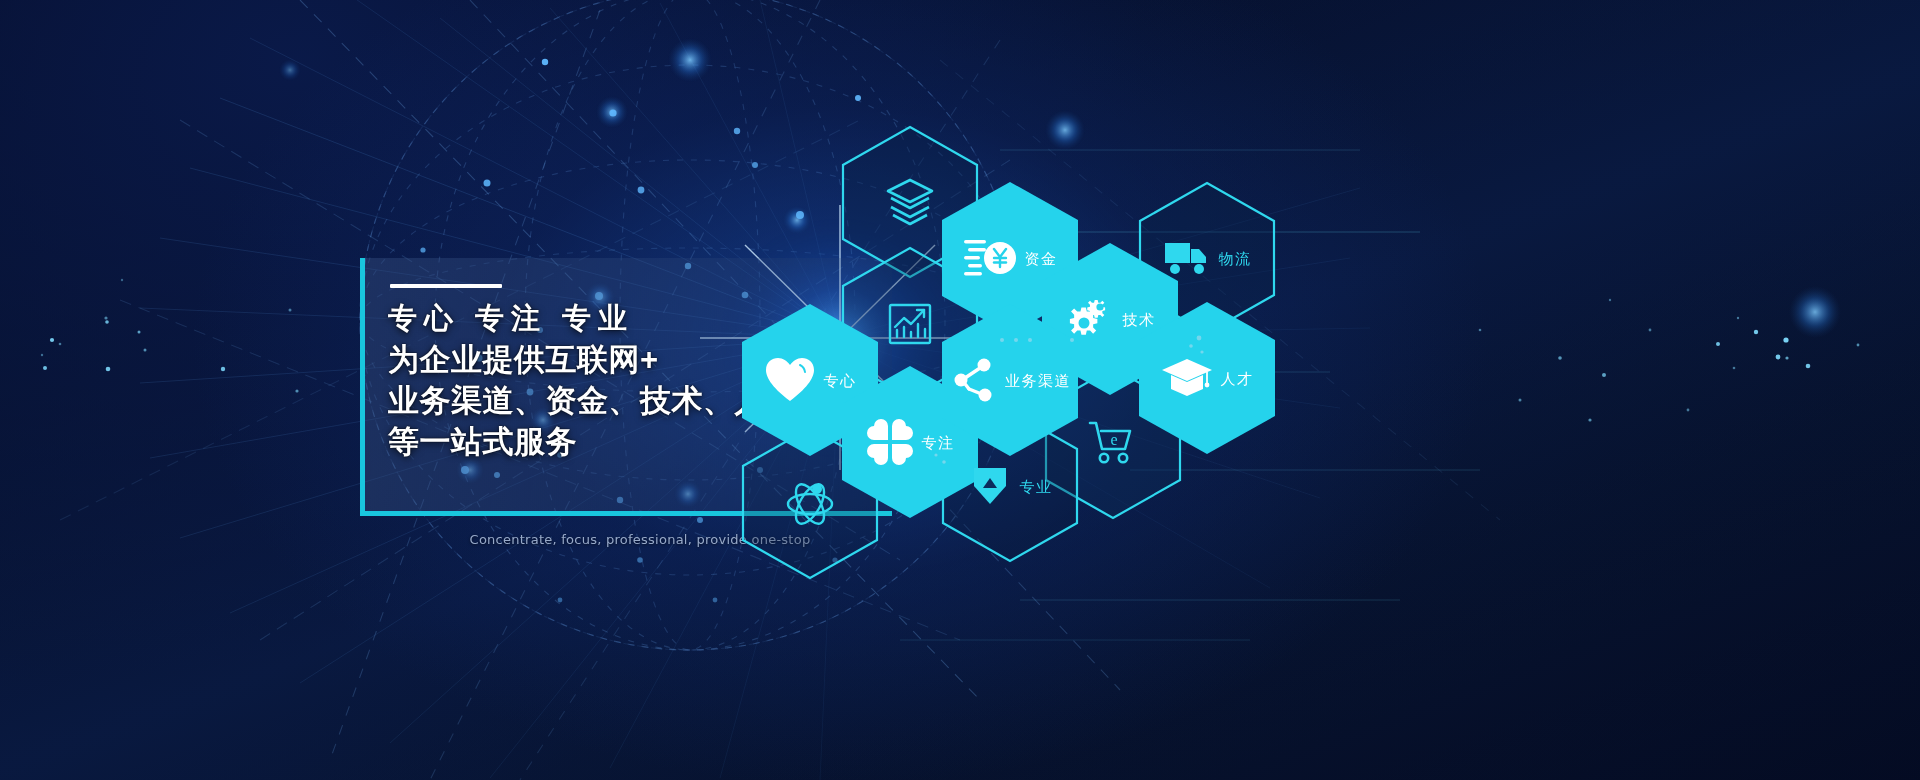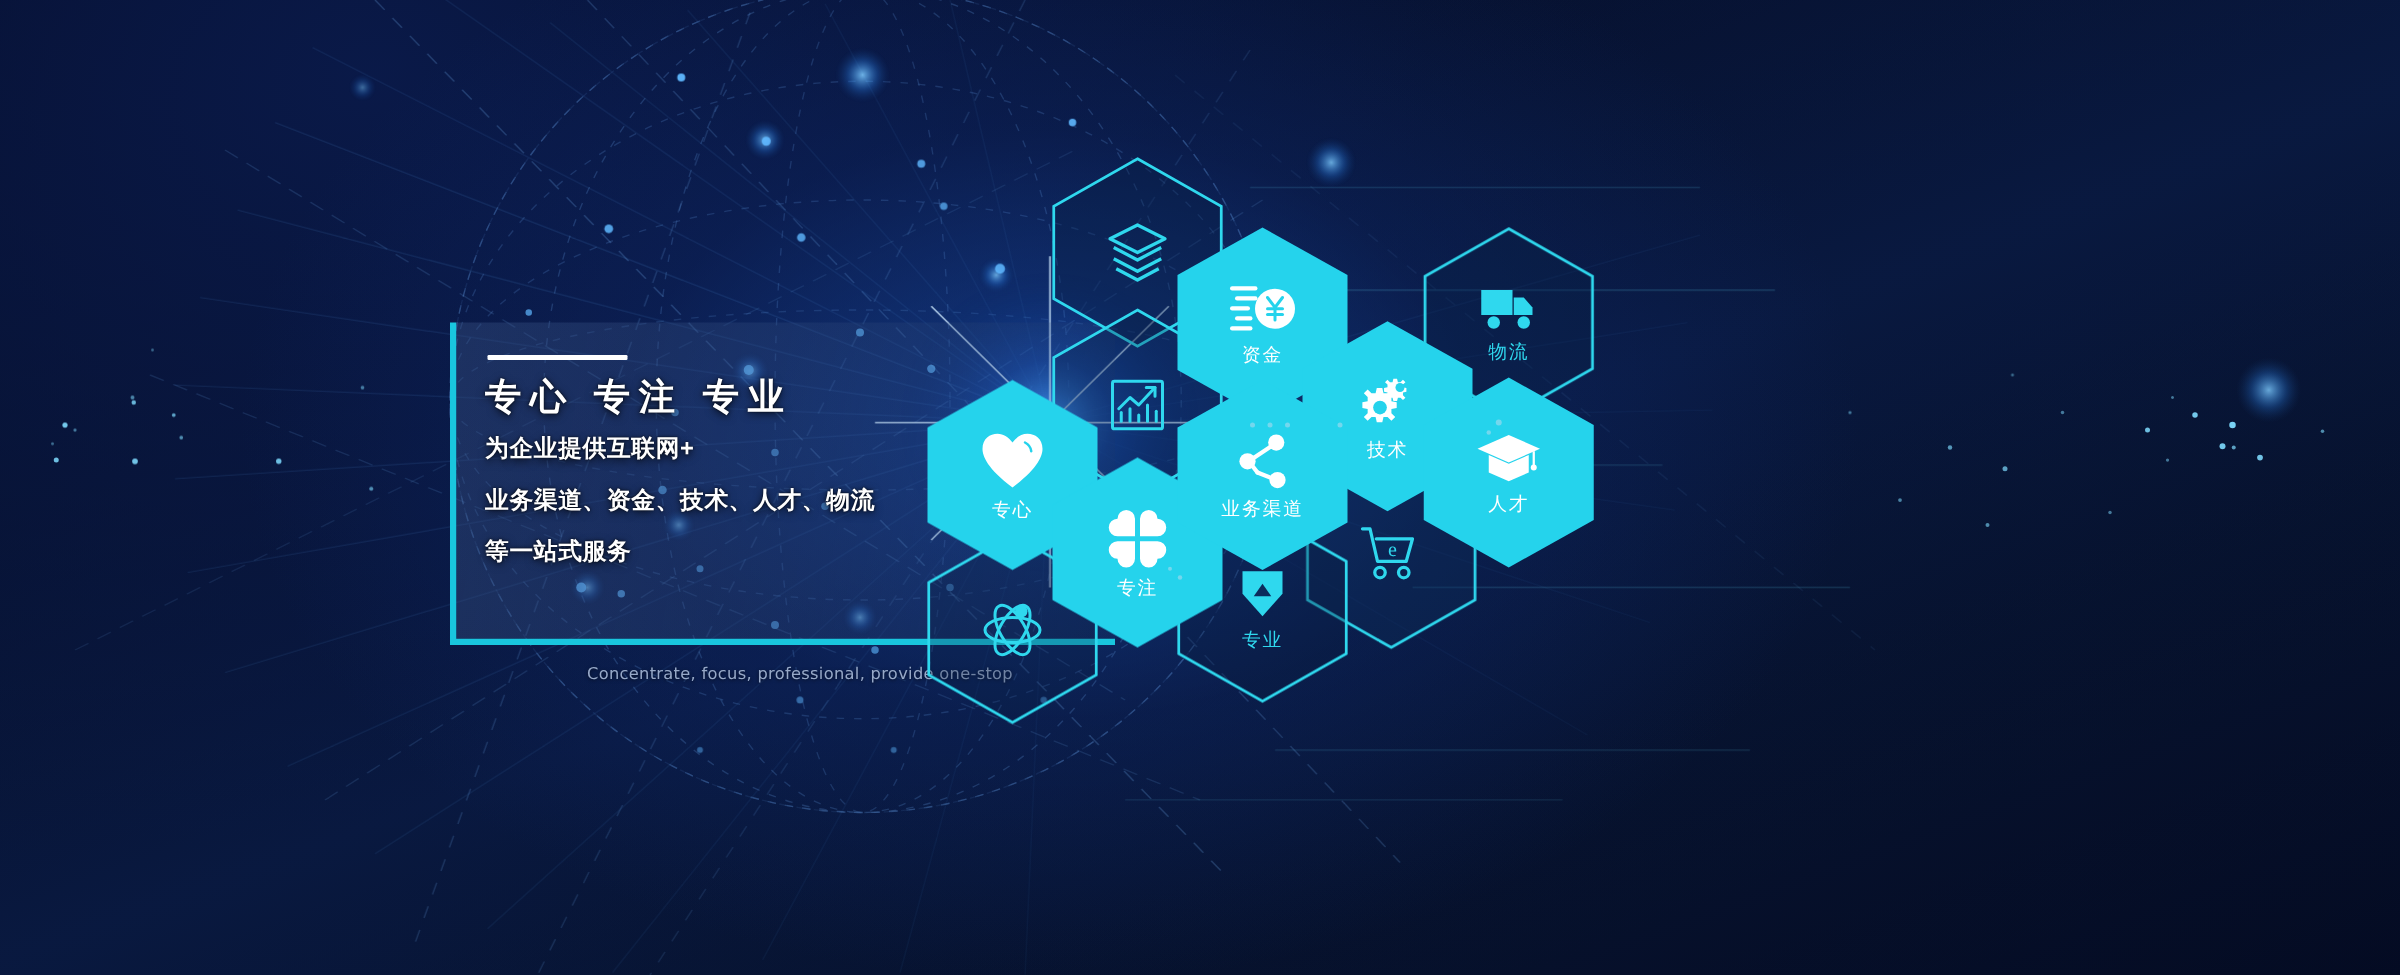--- a/index.html
+++ b/index.html
@@ -27,21 +27,21 @@
   }
   #panel-rule {
     position:absolute; left:25px; top:26px; width:112px; height:4px;
     background:#ffffff; border-radius:1px;
   }
   #headlines {
     position:absolute; left:23px; top:40px; width:500px;
   }
   .hl {
     color:#fff; font-weight:700; letter-spacing:0.5px;
-    font-size:19px; line-height:41px; white-space:nowrap;
+    font-size:31px; line-height:41px; white-space:nowrap;
     text-shadow:0 2px 7px rgba(0,0,0,0.75), 0 0 2px rgba(0,0,0,0.9);
   }
   .hl.first { letter-spacing:7px; font-size:29px; }
 
   #subtitle {
     position:absolute; left:360px; top:532px; width:560px;
     text-align:center; color:#97a9c8; font-size:13px; line-height:16px;
     letter-spacing:0.25px; font-family:"DejaVu Sans", sans-serif;
     text-shadow:0 1px 3px rgba(0,0,0,0.6);
   }
@@ -50,21 +50,21 @@
   .hexwrap { position:absolute; }
   .hex {
     position:relative; width:100%; height:100%;
     display:flex; flex-direction:column; align-items:center; justify-content:center;
   }
   .hexbg {
     position:absolute; inset:0; width:100%; height:100%;
   }
   .hexcontent {
     position:relative; z-index:2;
-    display:flex; flex-direction:column; align-items:center; justify-content:center;
+    display:flex; align-items:center; justify-content:center;
     gap:8px; width:100%; height:100%;
   }
   .hexicon { display:block; }
   .hexlabel {
     font-size:15px; font-weight:500; letter-spacing:1.5px; line-height:1;
     white-space:nowrap;
   }
   .solid .hexlabel { color:#ffffff; }
   .outline .hexlabel { color:#2fd8ee; }
 </style>
@@ -428,21 +428,21 @@
             <line x1="31" y1="22" x2="43" y2="22"></line>
             <line x1="31" y1="26.5" x2="43" y2="26.5"></line>
             <line x1="37" y1="21" x2="37" y2="31"></line>
           </g>
         </svg>
         <div class="hexlabel">资金</div>
       </div>
     </div>
   </div>
 
-  <div class="hexwrap" style="left:1040px; top:255px; width:140px; height:156px;">
+  <div class="hexwrap" style="left:1040px; top:241px; width:140px; height:156px;">
     <div class="hex solid">
       <svg class="hexbg" viewBox="0 0 140 156">
         <polygon points="70,2 138,40 138,116 70,154 2,116 2,40" fill="#25d3ec"></polygon>
       </svg>
       <div class="hexcontent">
         <svg class="hexicon" width="50" height="46" viewBox="0 0 50 46">
           <g fill="#ffffff">
             <path d="M20 10 l3.4 0 l1 -4.4 l4.6 0 l1 4.4 l3.4 0 l3.2 -3.2 l3.2 3.2 l-3.2 3.2 l0 3.4 l4.4 1 l0 4.6 l-4.4 1 l0 3.4 l3.2 3.2 l-3.2 3.2 l-3.2 -3.2 l-3.4 0 l-1 4.4 l-4.6 0 l-1 -4.4 l-3.4 0 l-3.2 3.2 l-3.2 -3.2 l3.2 -3.2 l0 -3.4 l-4.4 -1 l0 -4.6 l4.4 -1 l0 -3.4 l-3.2 -3.2 l3.2 -3.2 z" transform="translate(-7,6) scale(0.96)"></path>
           </g>
           <circle cx="19" cy="27" r="5.5" fill="#25d3ec"></circle>

